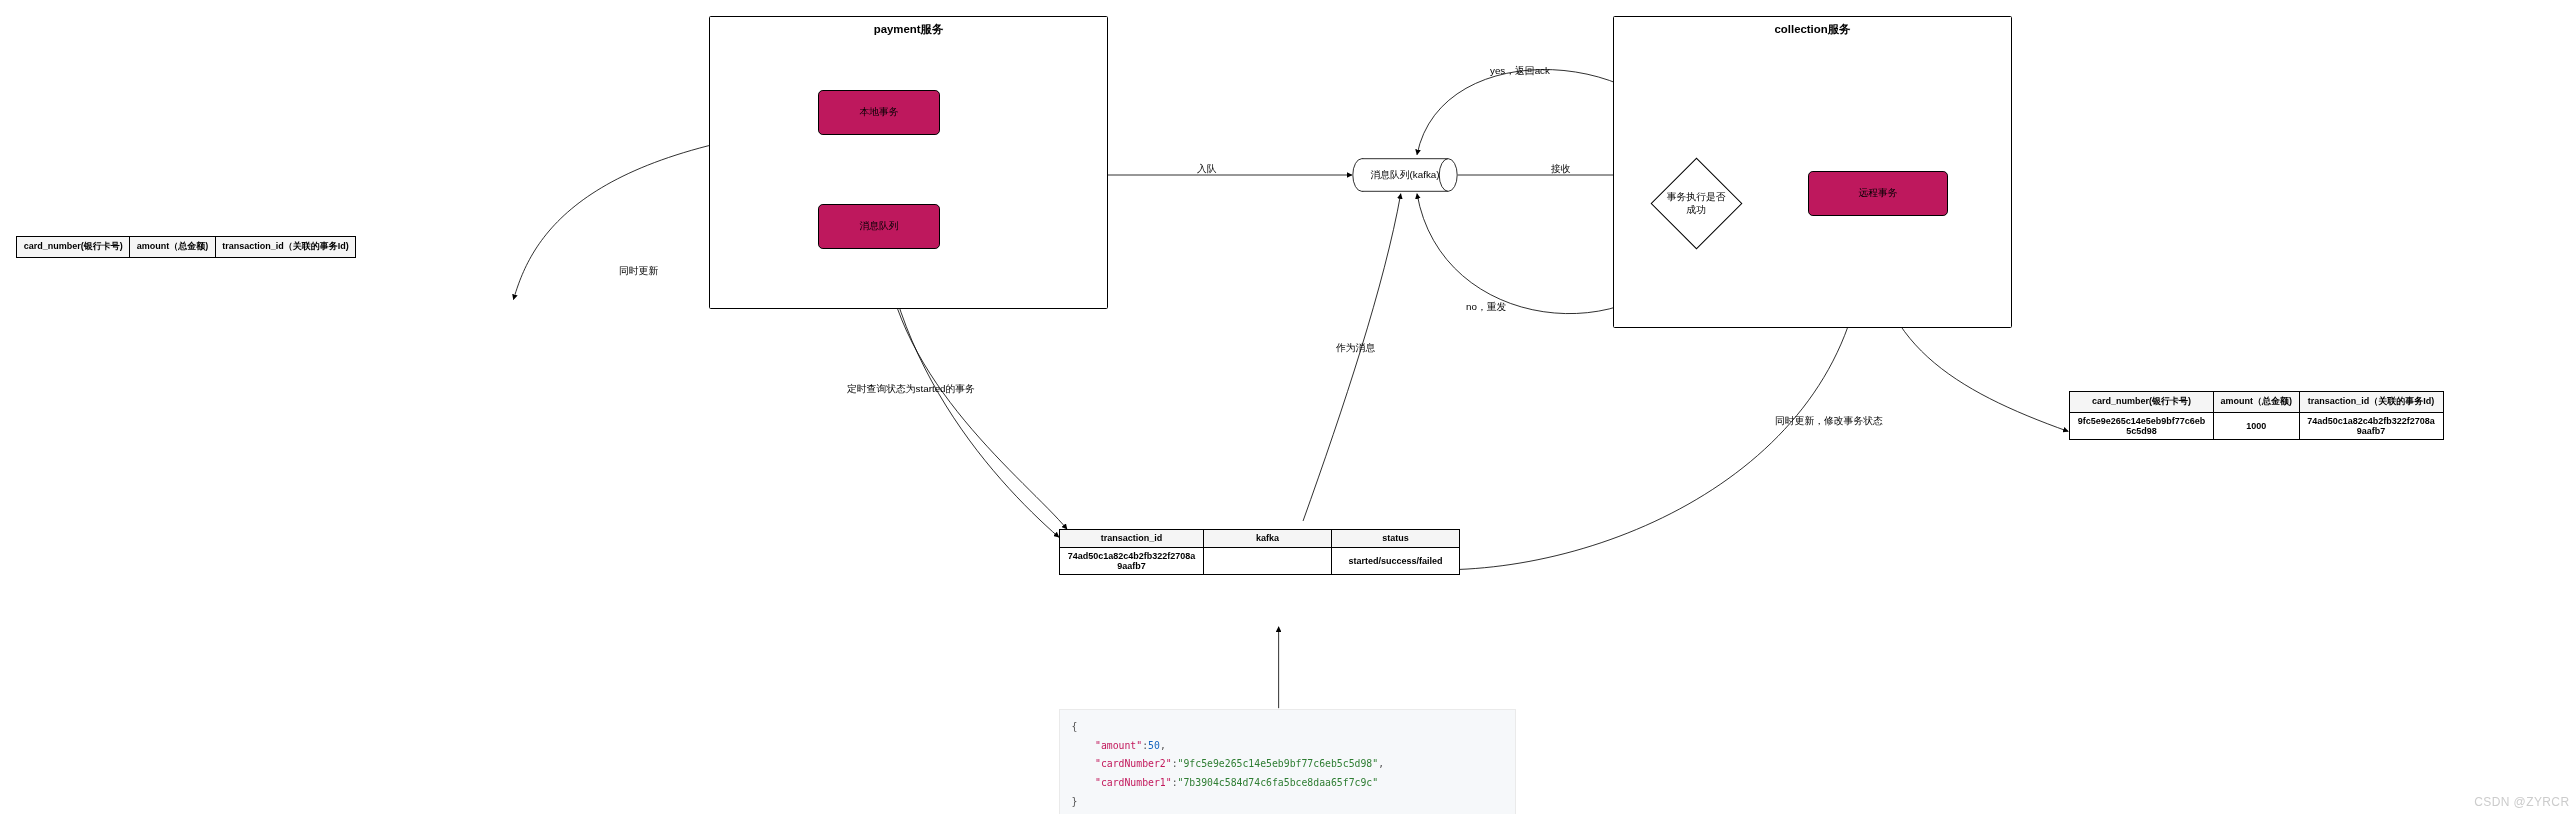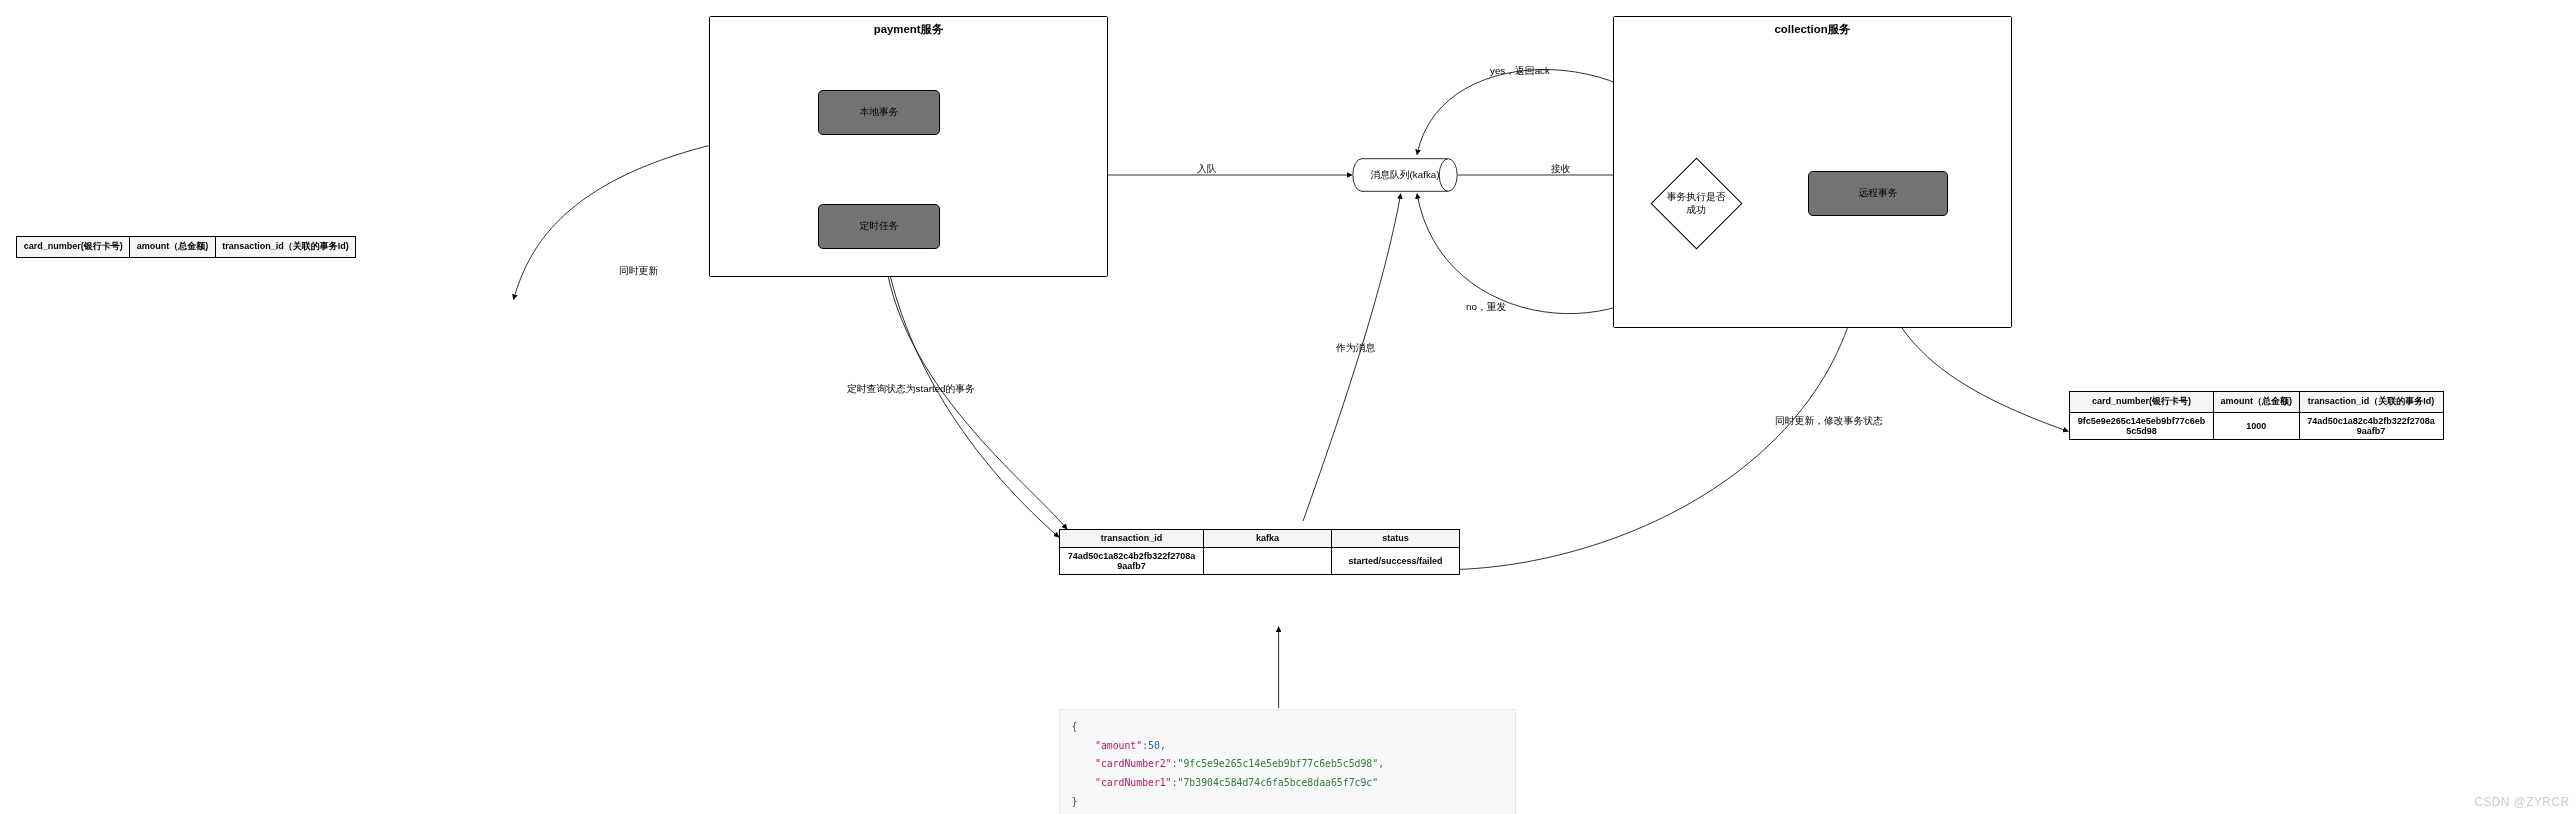--- a/index.html
+++ b/index.html
@@ -1,18 +1,18 @@
 <!DOCTYPE html>
 <html><head>
 <meta charset="utf-8">
 <style>
   html,body{margin:0;padding:0;background:#fff;font-family:Arial,"Microsoft YaHei",sans-serif;font-size:9.8px;color:#000}
   .stage{position:relative;width:2576px;height:814px}
   svg{position:absolute;left:0;top:0}
-  .box{position:absolute;border:0.8px solid #000;background:#737373;border-radius:4.9px;box-sizing:border-box}
+  .box{position:absolute;border:0.8px solid #000;background:#be185d;border-radius:4.9px;box-sizing:border-box}
   .grp{position:absolute;border:0.8px solid #000;background:#fff;border-radius:1.6px;box-sizing:border-box}
   .grp-title{position:absolute;top:4.9px;width:100%;text-align:center;font-weight:bold;font-size:11.4px}
   .center{display:flex;align-items:center;justify-content:center;text-align:center}
   .diamond{position:absolute;background:#fff;border:0.8px solid #000;transform:rotate(45deg);box-sizing:border-box}
   .diamond span{display:block;transform:rotate(-45deg);font-size:9.8px;text-align:center}
   .lbl{position:absolute;font-size:9.8px;background:transparent;white-space:nowrap}
   table.data{position:absolute;border-collapse:collapse;background:#fff;font-size:9px}
   table.data th,table.data td{border:0.8px solid #000;padding:3.3px 6.5px;text-align:center;font-weight:bold;max-width:130px;word-break:break-all}
   table.data th{background:#f5f5f5}
   .codebox{position:absolute;background:#f6f8fa;border:0.8px solid #eaeaea;padding:8.1px 11.4px;font-family:Consolas,Menlo,monospace;font-size:9.8px;line-height:1.9;color:#555}
@@ -54,32 +54,32 @@
 
     <path d="M1600 640 C 1650 500, 1700 350, 1720 238" fill="none" stroke="#000" stroke-width="1" marker-end="url(#arrow)"></path>
 
     <line x1="1570" y1="870" x2="1570" y2="770" stroke="#000" stroke-width="1" marker-end="url(#arrow)"></line>
 
     <path d="M2300 280 C 2300 420, 2400 480, 2540 530" fill="none" stroke="#000" stroke-width="1" marker-end="url(#arrow)"></path>
 
     <path d="M2290 280 C 2290 560, 1990 700, 1770 700" fill="none" stroke="#000" stroke-width="1" marker-end="url(#arrow)"></path>
   </svg>
 
-  <div class="grp" style="left:709px;top:16.3px;width:399px;height:261px">
+  <div class="grp" style="left:709px;top:16.3px;width:399px;height:293px">
     <div class="grp-title">payment服务</div>
   </div>
   <div class="grp" style="left:1613px;top:16.3px;width:399px;height:312px">
     <div class="grp-title">collection服务</div>
   </div>
 
   <div class="box center" style="left:818px;top:90px;width:122px;height:45px">
     <span>本地事务</span>
   </div>
   <div class="box center" style="left:818px;top:204px;width:122px;height:45px">
-    <span>定时任务</span>
+    <span>消息队列</span>
   </div>
 
   <div class="cyl" style="left:1352px;top:157px;width:106px;height:36px">
     <svg width="106" height="36" viewBox="0 0 130 44">
       <ellipse cx="12" cy="22" rx="11" ry="20" fill="#fff" stroke="#000"></ellipse>
       <rect x="12" y="2" width="106" height="40" fill="#fff"></rect>
       <line x1="12" y1="2" x2="118" y2="2" stroke="#000"></line>
       <line x1="12" y1="42" x2="118" y2="42" stroke="#000"></line>
       <ellipse cx="118" cy="22" rx="11" ry="20" fill="#fff" stroke="#000"></ellipse>
     </svg>

